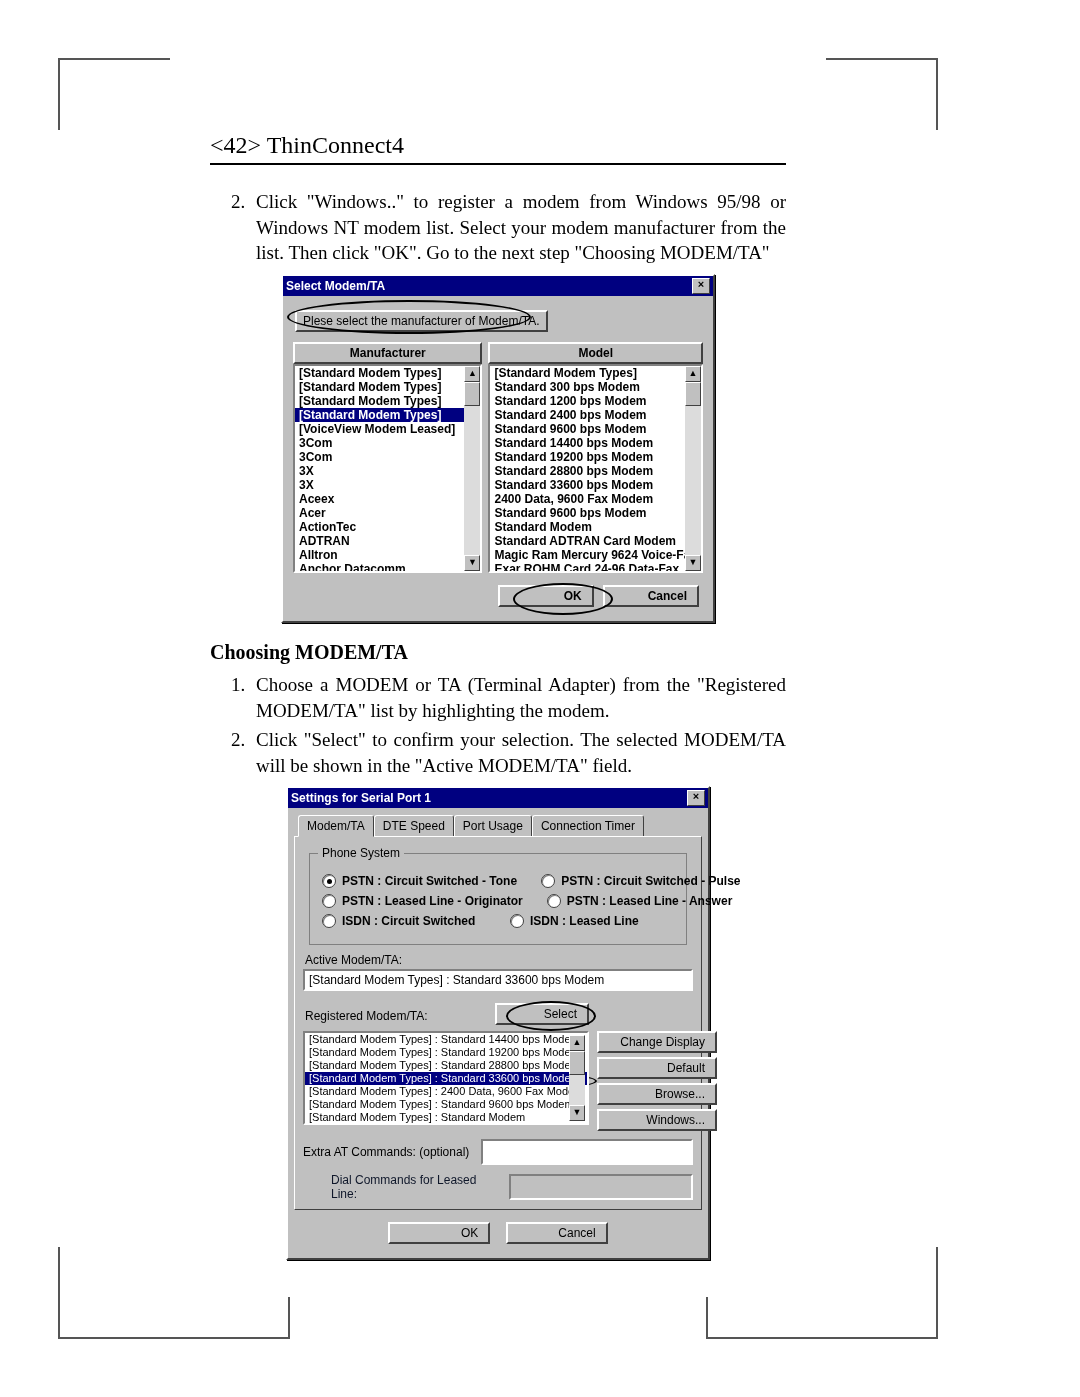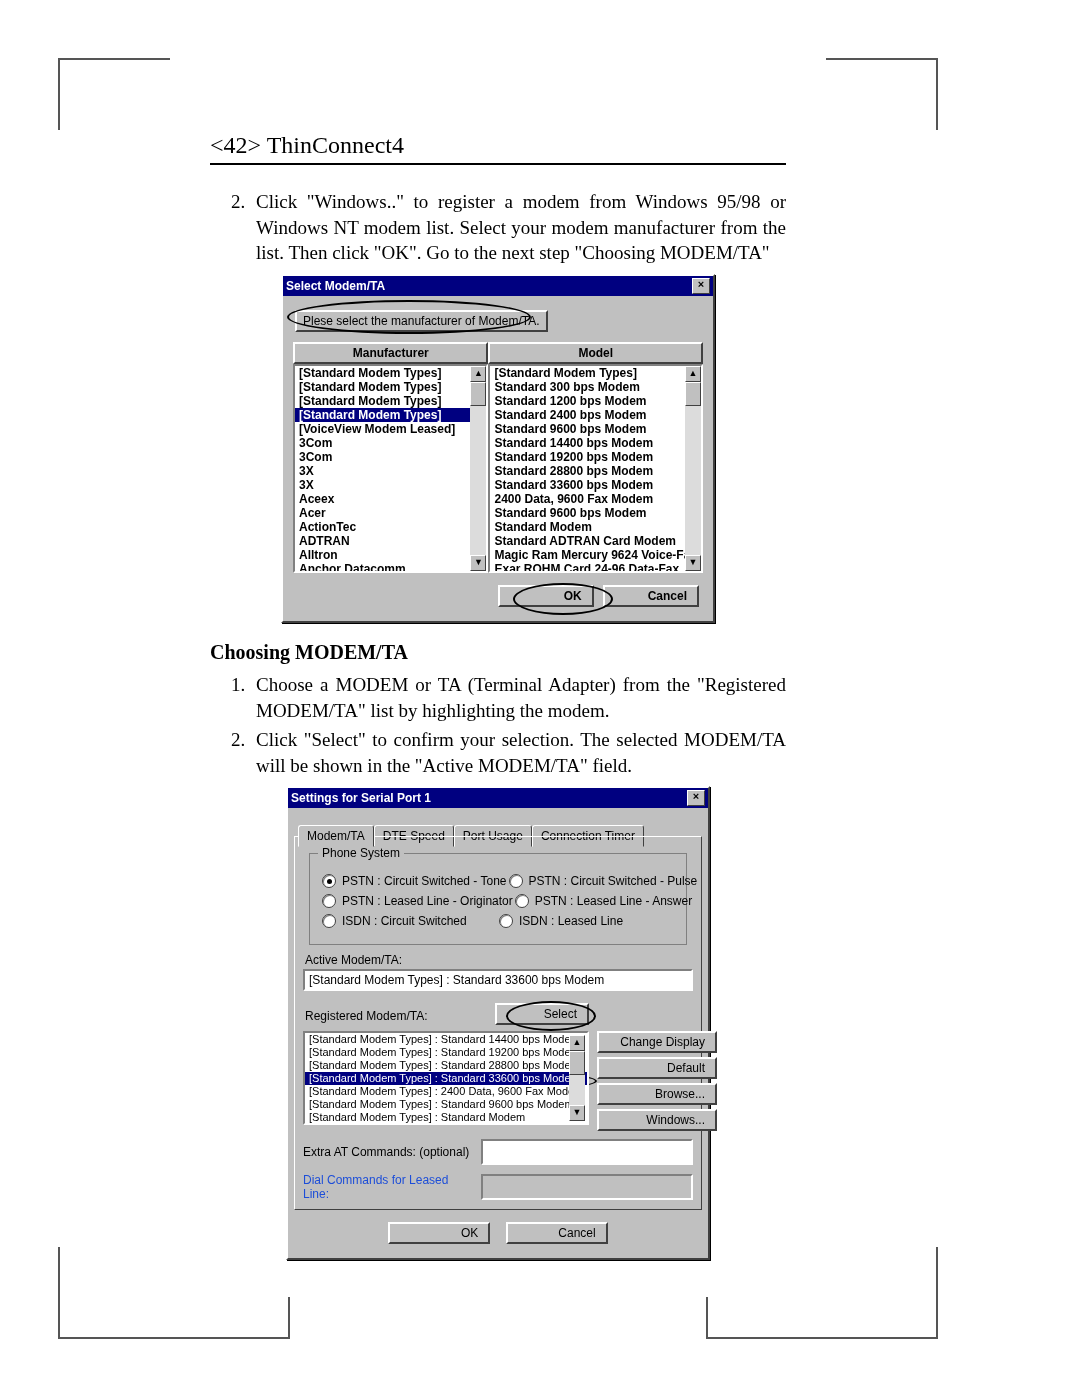--- a/index.html
+++ b/index.html
@@ -149,45 +149,45 @@
   .vscroll .arrow.dn { bottom: 0; height: 16px; }
   .vscroll .thumb    { top: 16px; height: 24px; }
 
   
   .dlg1 { width: 430px; position: relative; }
   .dlg1 .body { padding: 4px; position: relative; }
   .dlg1 .prompt {
     display: inline-block; font-weight: normal;
     padding: 2px 6px; margin: 10px 0 10px 8px;
   }
-  .dlg1 .cols { display: flex; gap: 0; padding: 0 6px; }
+  .dlg1 .cols { display: flex; gap: 6px; padding: 0 6px; }
   .dlg1 .col  { flex: 1; display: flex; flex-direction: column; }
   .dlg1 .col .col-head { border: 2px solid; border-color: #fff #404040 #404040 #fff; padding: 2px 0; }
   .dlg1 .btnrow { text-align: right; padding: 12px 10px 10px 0; }
   .dlg1 .btnrow .btn { margin-left: 6px; min-width: 72px; font-weight: bold; }
 
   
   .dlg2 { width: 420px; position: relative; }
   .dlg2 .body { padding: 6px 6px 10px 6px; position: relative; }
   .tabbar { display: flex; align-items: flex-end; padding-left: 4px; }
   .tab {
     border: 1px solid; border-color: #fff #404040 transparent #fff;
     border-radius: 3px 3px 0 0;
     padding: 3px 8px;
     background: #c0c0c0;
-    position: relative; top: 11px;
+    position: relative; top: 1px;
     font-size: 12px;
   }
   .tab.active { border-bottom-color: #c0c0c0; z-index: 2; }
   .tabpanel {
     border: 1px solid; border-color: #fff #404040 #404040 #fff;
     padding: 8px; position: relative;
   }
   .radio-row {
-    display: flex; gap: 2px; margin: 6px 2px;
+    display: flex; gap: 24px; margin: 6px 2px; font-weight: bold;
   }
   .radio {
     display: flex; align-items: center; gap: 6px; font-size: 12px;
     flex: 1; white-space: nowrap;
   }
   .radio .dot {
     width: 12px; height: 12px; border-radius: 50%;
     background: #fff; border: 1px solid #404040;
     box-shadow: inset 1px 1px 0 #808080;
     display: inline-flex; align-items: center; justify-content: center;
@@ -206,21 +206,21 @@
     flex: 1; height: 90px; overflow: hidden;
     font-size: 11px; background: #fff;
     border: 2px solid; border-color: #808080 #fff #fff #808080;
     position: relative;
   }
   .slist .row { padding: 0 4px; line-height: 13px; white-space: nowrap; }
   .side-btns { display: flex; flex-direction: column; gap: 4px; width: 96px; }
   .side-btns .btn { min-width: 0; width: 96px; font-size: 12px; }
   .kv-row { display: flex; align-items: center; gap: 8px; margin-top: 8px; }
   .kv-row .lab { width: 170px; font-size: 12px; }
-  .kv-row.disabled .lab { color: #1d4ed8; }
+  .kv-row.disabled .lab { color: #0f172a; margin-left: 28px; }
   .kv-row .inp { flex: 1; height: 18px; }
   .dlg2 .btnrow { text-align: center; padding: 12px 0 4px 0; }
   .dlg2 .btnrow .btn { margin: 0 6px; min-width: 78px; }
 </style>
 </head>
 <body>
 
 <div class="page">
   <div class="crop tl"></div>
   <div class="crop tr"></div>

